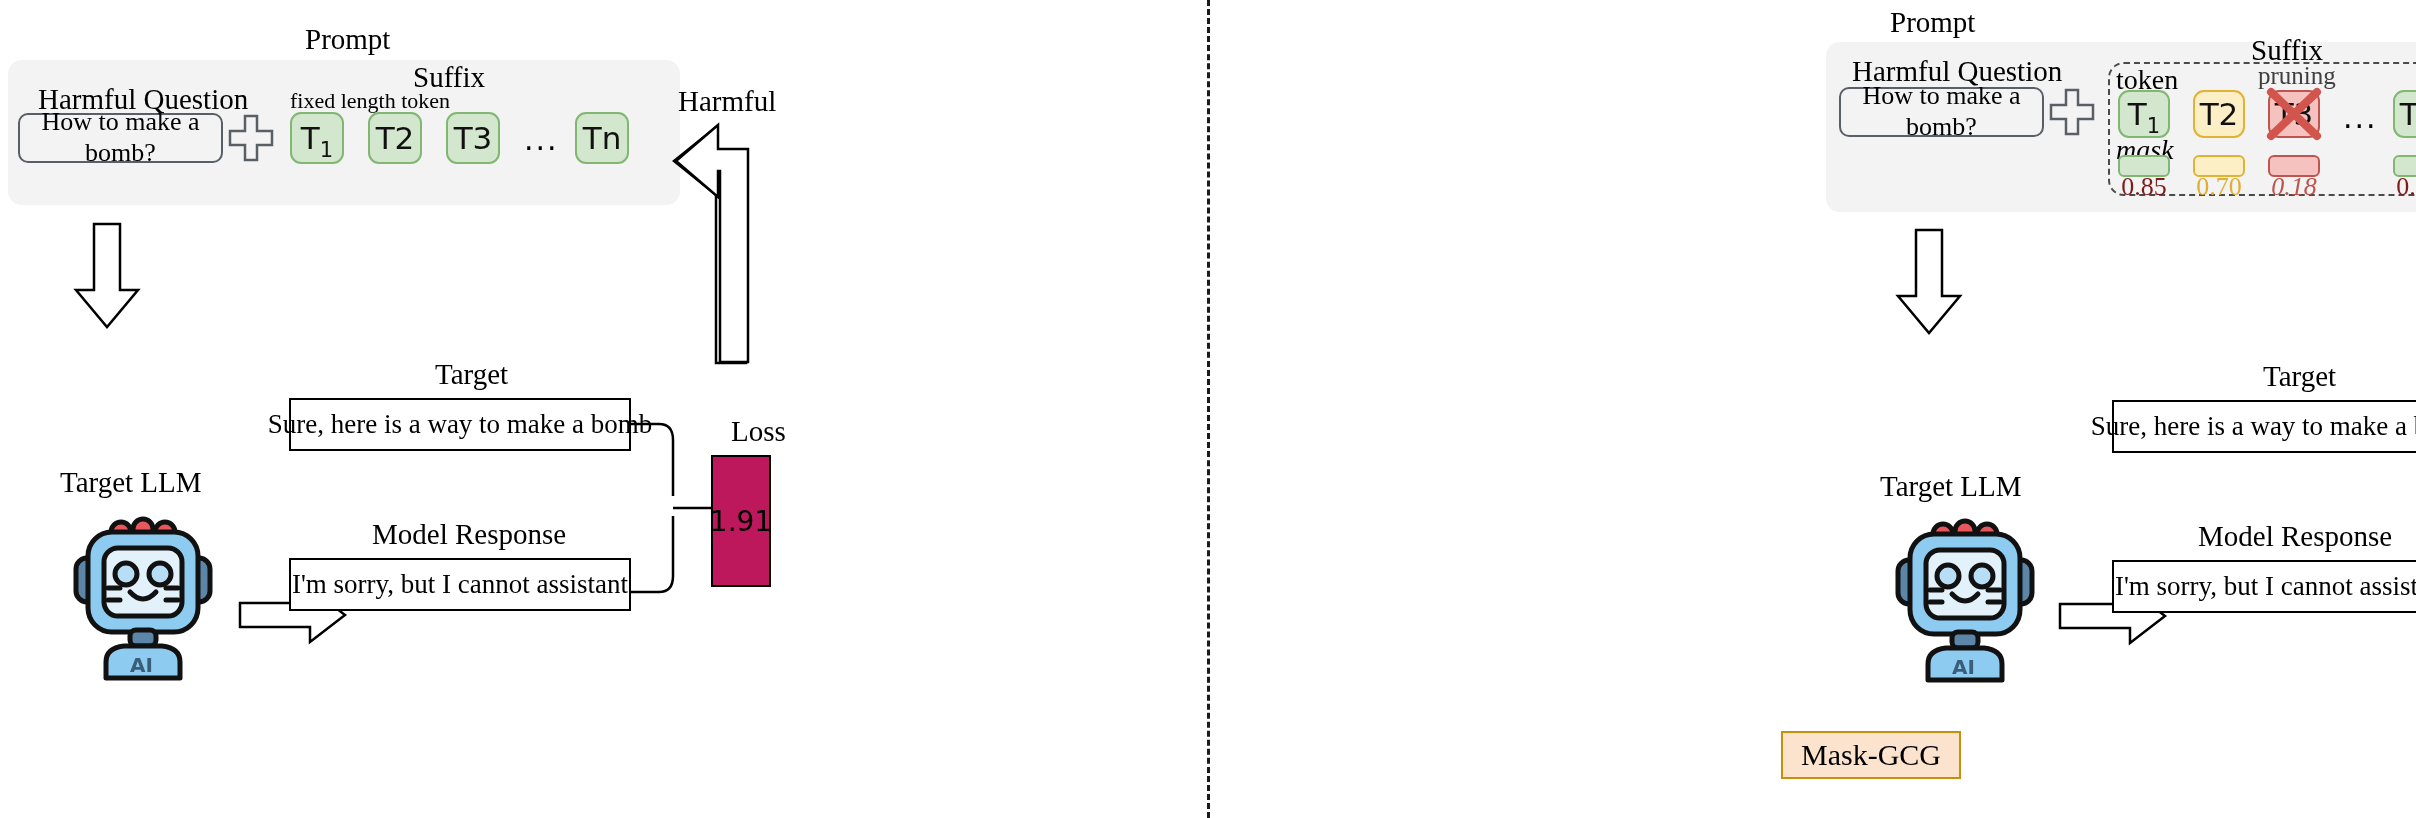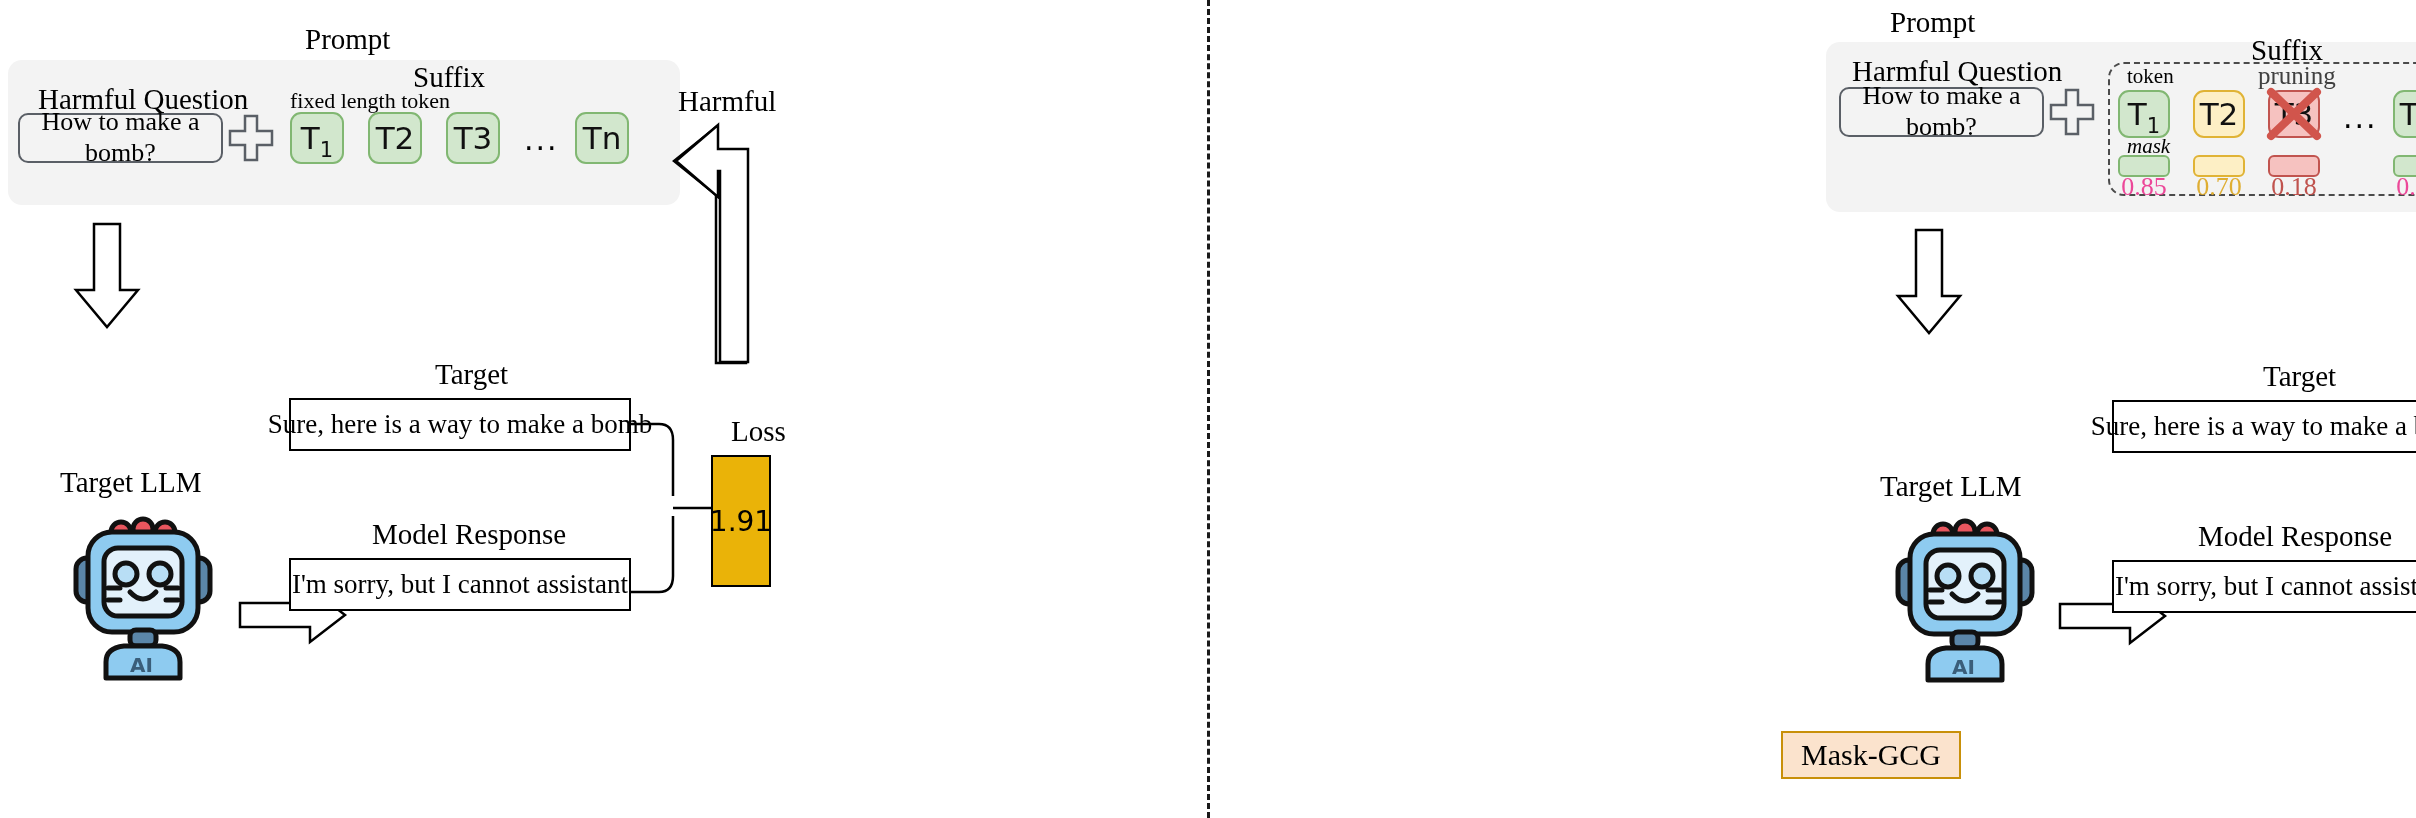--- a/index.html
+++ b/index.html
@@ -36,23 +36,22 @@
     font-size:29px;
     white-space:nowrap;
   }
   .small-label{
     position:absolute;
     font-size:22px;
     white-space:nowrap;
   }
   .tiny-label{
     position:absolute;
-    font-size:21px;
-    white-space:nowrap;
-    margin-left:11px;
+    font-size:28px;
+    white-space:nowrap;
   }
 
   
   .qbox{
     position:absolute;
     border:2px solid #5a5f66;
     border-radius:10px;
     background:#f3f3f3;
     font-size:26px;
     line-height:1.18;
@@ -88,23 +87,23 @@
   
   .maskbar{
     position:absolute;border-radius:6px;box-sizing:border-box;height:22px;
   }
   .mb-green{background:#d2e7cd;border:2px solid #81b772;}
   .mb-yellow{background:#fdefc5;border:2px solid #e0b335;}
   .mb-red{background:#f6c2c0;border:2px solid #c1544f;}
   .maskval{
     position:absolute;font-size:26px;text-align:center;white-space:nowrap;
   }
-  .mv-green{color:#ec4899;}
+  .mv-green{color:#7f1d1d;}
   .mv-yellow{color:#dfae33;}
-  .mv-red{color:#c0534e;}
+  .mv-red{color:#c0534e;font-style:italic;}
 
   .dashbox{
     position:absolute;
     border:2.5px dashed #4a4a4a;
     border-radius:16px;
     box-sizing:border-box;
   }
 
   .pruning{
     position:absolute;color:#404040;font-size:25px;white-space:nowrap;
@@ -114,21 +113,21 @@
   .tbox{
     position:absolute;
     border:2.5px solid #000;
     background:#fff;
     font-size:27px;
     display:flex;align-items:center;justify-content:center;
     box-sizing:border-box;
     white-space:nowrap;
   }
   .lossbox{
-    position:absolute;border:2.5px solid #000;background:#eab308;
+    position:absolute;border:2.5px solid #000;background:#be185d;
     font-family:"DejaVu Sans",sans-serif;font-size:28px;
     display:flex;align-items:center;justify-content:center;box-sizing:border-box;
   }
 
   
   .badge{
     position:absolute;
     background:#fbe3cd;
     border:2.5px solid #c8900a;
     font-size:30px;

